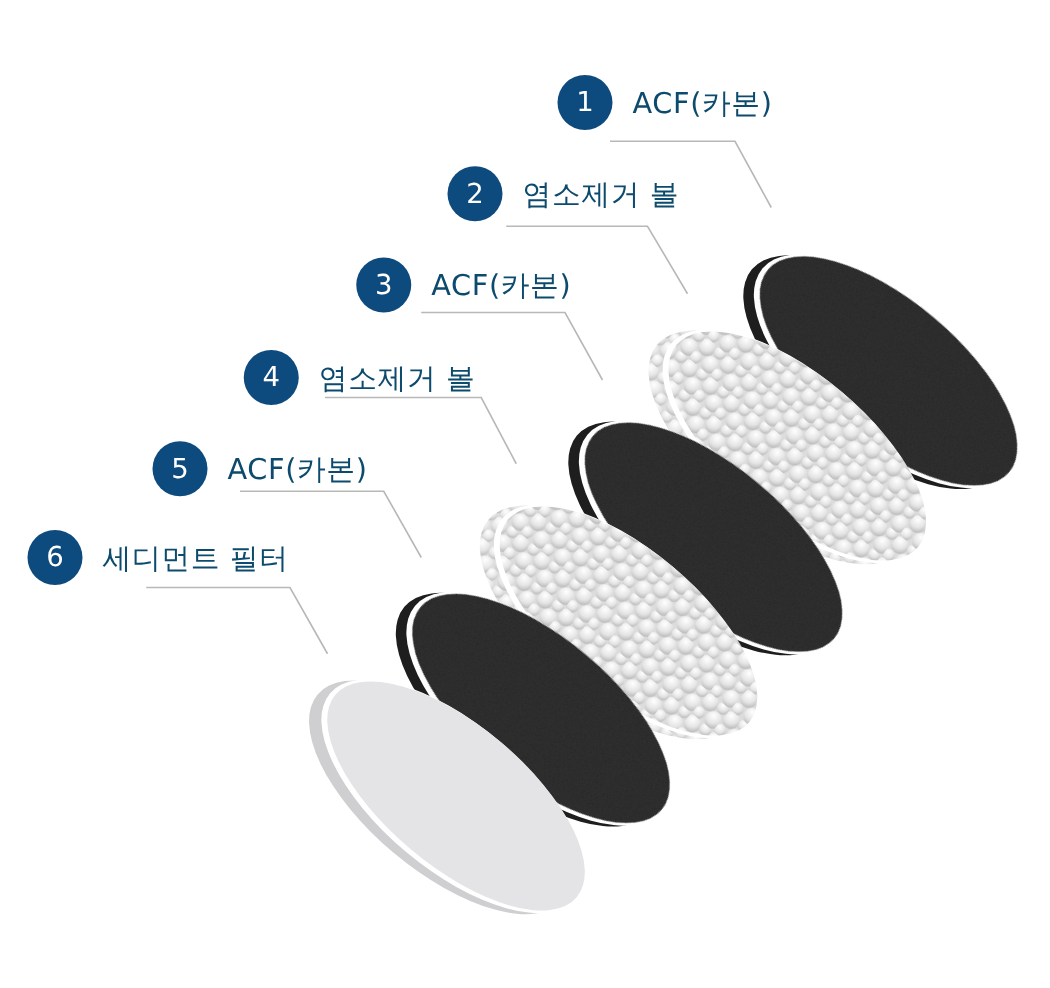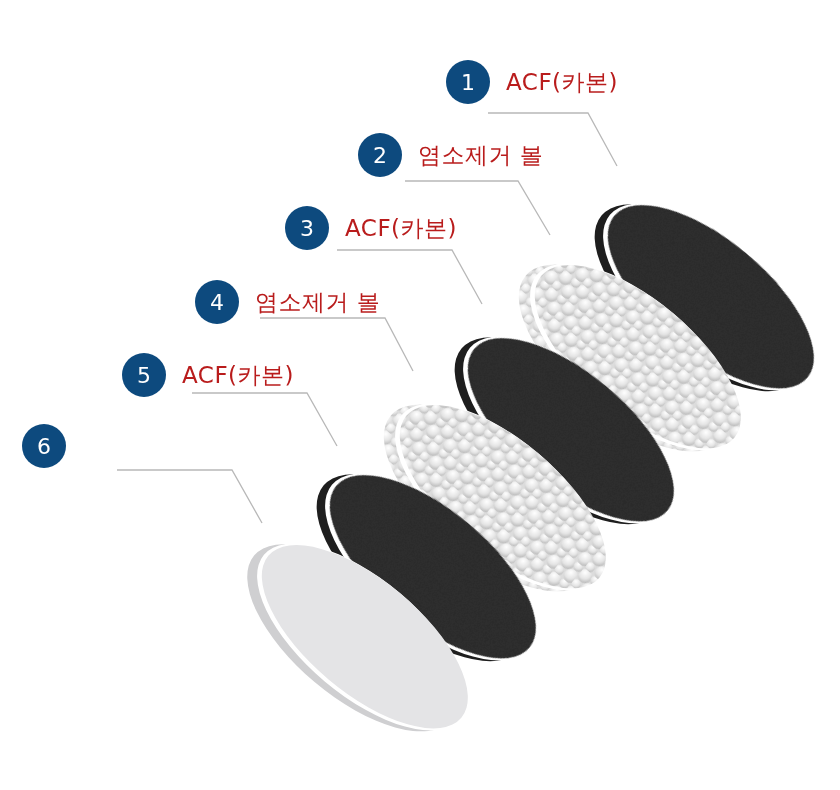--- a/index.html
+++ b/index.html
@@ -1,21 +1,21 @@
 <!DOCTYPE html>
 <html><head>
   <meta charset="utf-8">
   <style>
     html, body { margin: 0; padding: 0; background: #ffffff; }
     body { width: 840px; height: 790px; position: relative; overflow: hidden; font-family: "DejaVu Sans", "Liberation Sans", sans-serif; }
     .stage { position: absolute; left: 0; top: 0; width: 840px; height: 790px; }
     .label { position: absolute; display: flex; align-items: center; height: 44px; }
     .badge { width: 44px; height: 44px; border-radius: 50%; background: #0d4a7e; color: #ffffff;
              display: flex; align-items: center; justify-content: center; font-size: 22px; font-weight: 400; flex: 0 0 44px; }
-    .label-text { margin-left: 16px; color: #b91c1c; font-size: 23px; letter-spacing: 0.5px; white-space: nowrap; }
+    .label-text { margin-left: 16px; color: #0c4a6e; font-size: 23px; letter-spacing: 0.5px; white-space: nowrap; }
     svg.layer { position: absolute; left: 0; top: 0; }
   </style>
 </head>
 <body>
 
 <div class="stage">
 
   <svg class="layer" width="840" height="790" viewBox="0 0 840 790">
     <defs>
       <pattern id="balls" x="0" y="0" width="22" height="22" patternUnits="userSpaceOnUse">
@@ -107,15 +107,16 @@
     <span class="label-text">염소제거 볼</span>
   </div>
 
   <div class="label" style="left:122px; top:353px;">
     <div class="badge">5</div>
     <span class="label-text">ACF(카본)</span>
   </div>
 
   <div class="label" style="left:22px; top:424px;">
     <div class="badge">6</div>
+    <span class="label-text">세디먼트 필터</span>
   </div>
 
 </div>
 
 </body></html>

